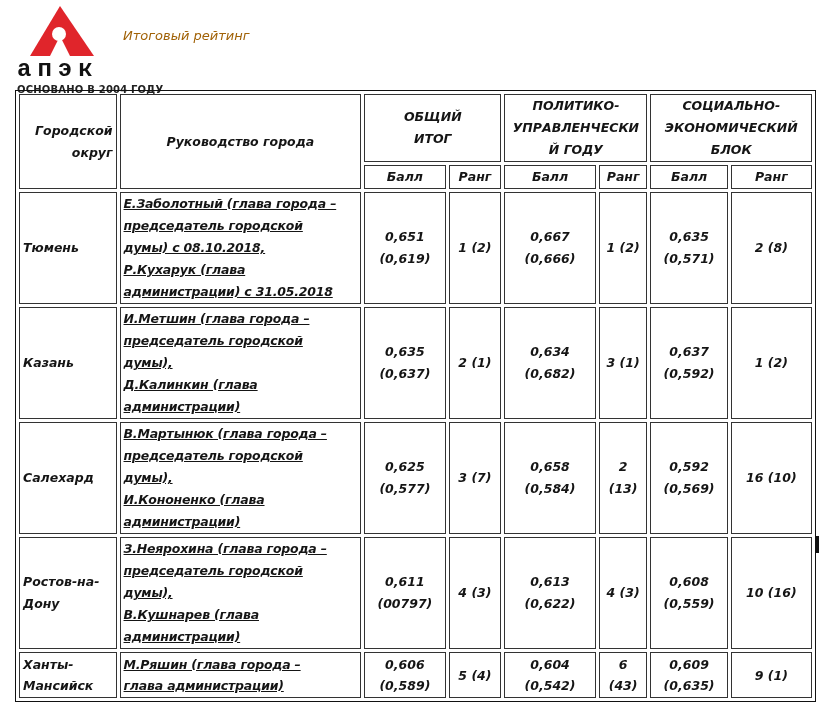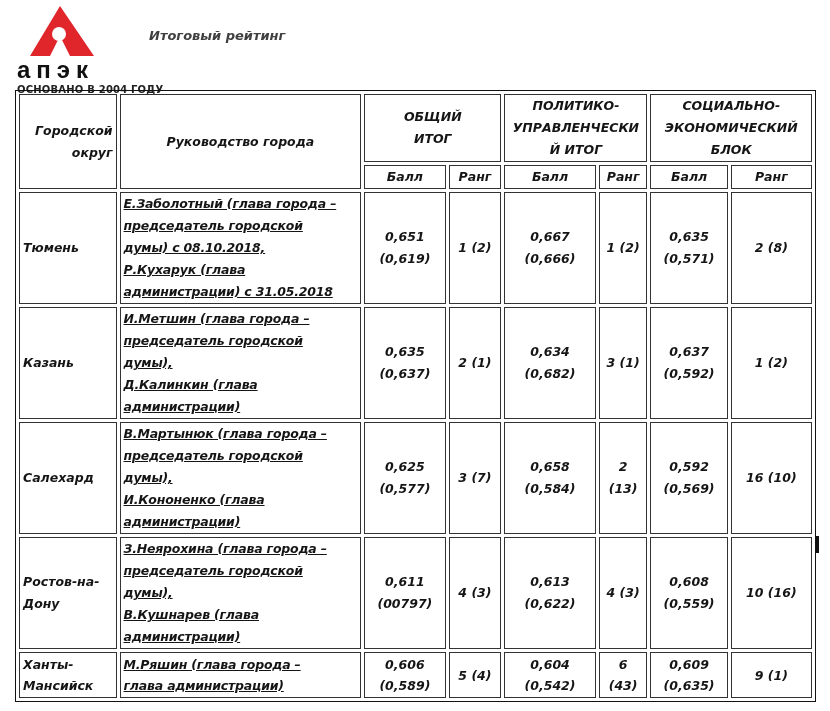--- a/index.html
+++ b/index.html
@@ -2,28 +2,28 @@
 <html><head>
 <meta charset="utf-8">
 <style>
   html, body { margin: 0; padding: 0; background: #ffffff; }
   body { width: 830px; height: 711px; position: relative; overflow: hidden;
          font-family: "DejaVu Sans", sans-serif; color: #111; }
 
   
   .logo { position: absolute; left: 12px; top: 6px; width: 100px; height: 80px; }
   .logo svg { position: absolute; left: 18px; top: 0; }
-  .logo-word { position: absolute; left: 5px; top: 52px; font-family: Liberation Sans, sans-serif;
+  .logo-word { position: absolute; left: 5px; top: 52px; font-family: Liberation Mono, monospace;
                font-weight: bold; font-size: 24px; letter-spacing: 6px; color: #111; line-height: 1; }
   .logo-sub { position: absolute; left: 5px; top: 78px; font-size: 10px; font-weight: bold;
               color: #222; letter-spacing: 0.2px; white-space: nowrap; }
 
   
-  .title { position: absolute; left: 149px; top: 24px; font-family: "DejaVu Sans", sans-serif;
-           font-style: italic; font-weight: bold; font-size: 13px; line-height: 23px; color: #404040; }
+  .title { position: absolute; left: 123px; top: 24px; font-family: "DejaVu Sans", sans-serif;
+           font-style: italic; font-weight: normal; font-size: 13px; line-height: 23px; color: #a16207; }
 
   
   table.rating { position: absolute; left: 15px; top: 90px; width: 801px;
                  border: 1.5px solid #111; border-collapse: separate; border-spacing: 3px;
                  table-layout: fixed; }
   table.rating td, table.rating th {
     border: 1.5px solid #333; padding: 0 3px;
     font-family: "DejaVu Sans", sans-serif; font-style: italic; font-weight: bold;
     font-size: 12.5px; line-height: 22px; color: #151515; vertical-align: middle;
   }
@@ -72,21 +72,21 @@
       <tr class="hdr1">
     <th class="left" rowspan="2">Городской округ</th>
     <th class="center" rowspan="2">Руководство города</th>
     <th class="group" colspan="2">
       <div>ОБЩИЙ</div>
       <div>ИТОГ</div>
     </th>
     <th class="group" colspan="2">
       <div>ПОЛИТИКО-</div>
       <div>УПРАВЛЕНЧЕСКИ</div>
-      <div>Й ИТОГ</div>
+      <div>Й ГОДУ</div>
     </th>
     <th class="group" colspan="2">
       <div>СОЦИАЛЬНО-</div>
       <div>ЭКОНОМИЧЕСКИЙ</div>
       <div>БЛОК</div>
     </th>
   </tr>
   <tr class="hdr2">
     <th class="center">Балл</th>
     <th class="center">Ранг</th>

